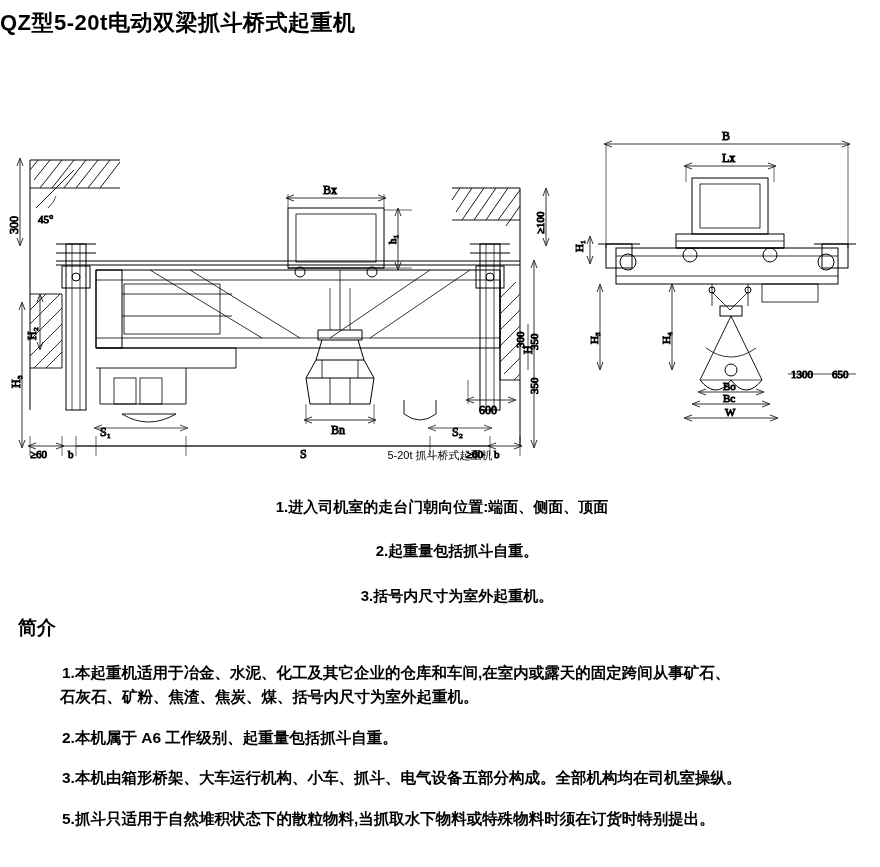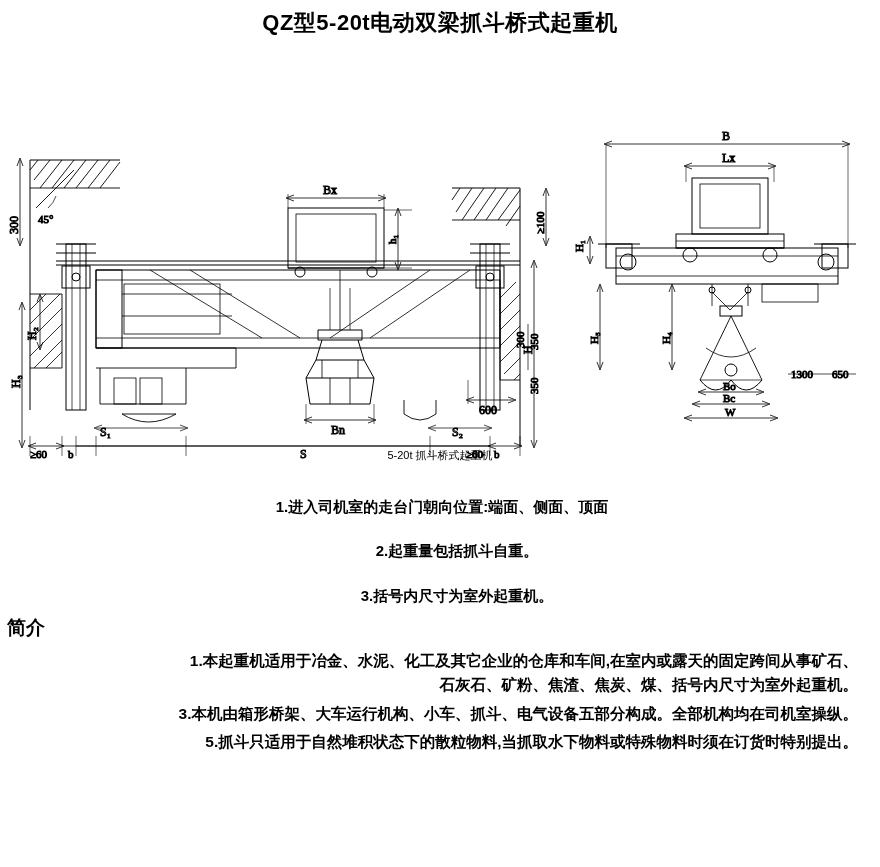--- a/index.html
+++ b/index.html
@@ -2,47 +2,47 @@
 <html><head>
 <meta charset="utf-8">
 <style>
   html,body{margin:0;padding:0;}
   body{
     width:880px;height:867px;background:#fff;
     font-family:"Liberation Serif", serif;
     color:#000;position:relative;overflow:hidden;
   }
   .title{
-    position:absolute;top:8px;left:0;width:880px;text-align:center;
+    position:absolute;top:8px;left:0;width:880px;text-align:left;
     font-size:22px;font-weight:bold;letter-spacing:0.5px;
     font-family:"Liberation Sans", sans-serif;
   }
   .drawing{position:absolute;top:48px;left:0;width:880px;height:420px;}
   .drawing svg{display:block;}
   .caption{
     position:absolute;top:448px;left:0;width:880px;text-align:center;
     font-size:11px;font-family:"Liberation Sans", sans-serif;
   }
   .notes{
     position:absolute;top:495px;left:32px;width:820px;
     font-size:15px;font-weight:bold;line-height:1.62;
     font-family:"Liberation Sans", sans-serif;
   }
   .notes .n-line{white-space:nowrap;text-align:center;}
   .notes .indent{padding-left:30px;margin-top:20px;}
   .intro-head{
-    position:absolute;top:615px;left:7px;font-size:19px;font-weight:bold;
+    position:absolute;top:615px;left:18px;font-size:19px;font-weight:bold;
     font-family:"Liberation Sans", sans-serif;
   }
   .intro{
     position:absolute;top:645px;left:22px;width:840px;
     font-size:15.5px;line-height:1.58;font-weight:bold;
     font-family:"Liberation Sans", sans-serif;
   }
-  .intro p{margin:4px;text-indent:24px;text-align:right;}
+  .intro p{margin:16px;text-indent:24px;}
   .intro p .cont{display:block;text-indent:0;padding-left:22px;}
   text{font-family:"Liberation Serif", serif;}
 </style>
 </head>
 <body>
 
 <div class="title">QZ型5-20t电动双梁抓斗桥式起重机</div>
 
 <div class="drawing">
 <svg width="880" height="420" viewBox="0 0 880 420" xmlns="http://www.w3.org/2000/svg">
@@ -340,15 +340,16 @@
   <div class="n-line indent">3.括号内尺寸为室外起重机。</div>
 </div>
 
 <div class="intro-head">简介</div>
 
 <div class="intro">
   <p>
     <span>1.本起重机适用于冶金、水泥、化工及其它企业的仓库和车间,在室内或露天的固定跨间从事矿石、</span>
     <span class="cont">石灰石、矿粉、焦渣、焦炭、煤、括号内尺寸为室外起重机。</span>
   </p>
+  <p><span>2.本机属于 A6 工作级别、起重量包括抓斗自重。</span></p>
   <p><span>3.本机由箱形桥架、大车运行机构、小车、抓斗、电气设备五部分构成。全部机构均在司机室操纵。</span></p>
   <p><span>5.抓斗只适用于自然堆积状态下的散粒物料,当抓取水下物料或特殊物料时须在订货时特别提出。</span></p>
 </div>
 
 </body></html>

